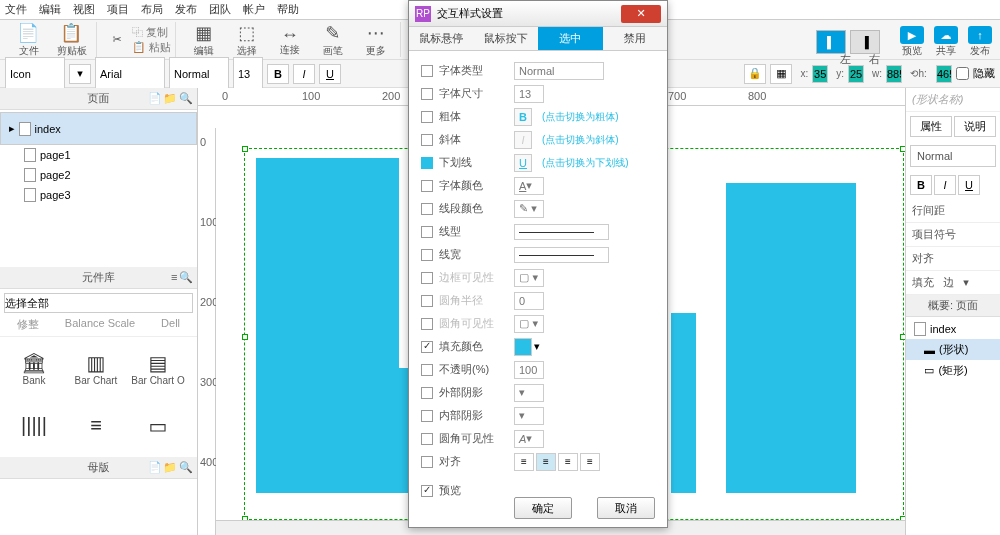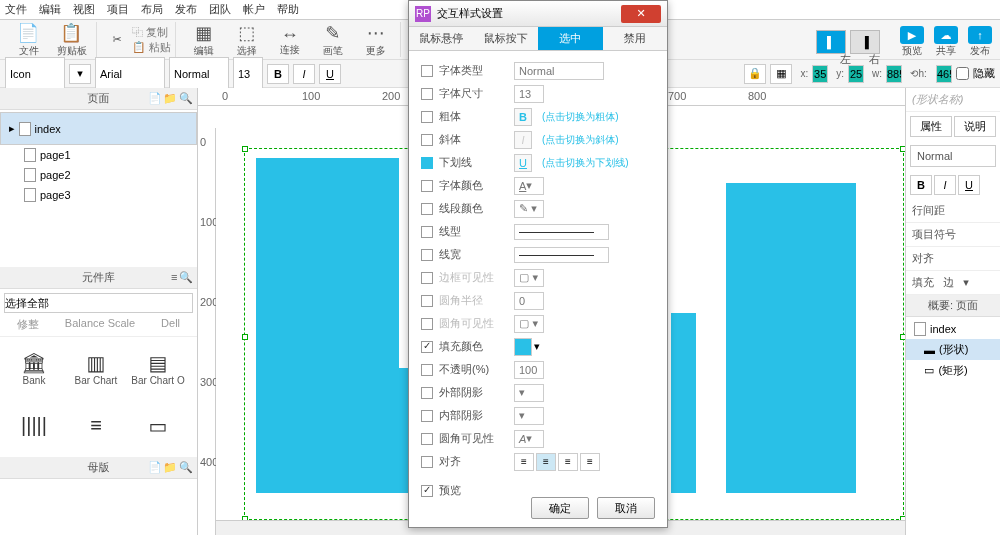--- a/index.html
+++ b/index.html
@@ -79,21 +79,21 @@
 .prop-row .chk.chk-v::after { content:"✓"; position:absolute; left:1px; top:-2px; font-size:10px; color:#333; }
 .prop-row .lbl { width:75px; color:#555; }
 .prop-row .lbl.dis { color:#bbb; }
 .prop-row .val { height:18px; border:1px solid #ccc; padding:0 4px; display:flex; align-items:center; min-width:30px; color:#777; }
 .prop-row .hint { color:#29c0e7; font-size:10px; margin-left:6px; }
 .prop-row .ico-box { width:18px; height:18px; border:1px solid #ccc; background:#f8f8f8; display:flex; align-items:center; justify-content:center; margin-right:4px; }
 .prop-row .swatch { width:18px; height:18px; border:1px solid #ccc; }
 .prop-row .line-sample { width:95px; height:16px; border:1px solid #ccc; position:relative; }
 .prop-row .line-sample::after { content:""; position:absolute; left:4px; right:14px; top:7px; border-top:1px solid #333; }
 .prop-row .align-btn { width:20px; height:18px; border:1px solid #ccc; margin-right:2px; display:flex; align-items:center; justify-content:center; font-size:10px; }
-.modal-ftr { position:absolute; bottom:8px; right:12px; display:flex; gap:8px; }
+.modal-ftr { position:absolute; bottom:8px; right:12px; display:flex; gap:25px; }
 .modal-ftr button { width:58px; height:22px; border:1px solid #999; background:linear-gradient(#fff,#e8e8e8); border-radius:2px; }
 
 
 .cloud-btns { position:absolute; right:8px; top:26px; display:flex; gap:10px; }
 .cloud-btns .c { display:flex; flex-direction:column; align-items:center; }
 .cloud-btns .c .i { width:24px; height:18px; background:#00a0e0; border-radius:3px; display:flex; align-items:center; justify-content:center; color:#fff; }
 .cloud-btns .c .l { font-size:10px; color:#555; }
 
 .align-right { position:absolute; right:120px; top:30px; display:flex; gap:4px; }
 .align-right .ab { width:30px; height:24px; background:#e0e0e0; border:1px solid #bbb; display:flex; align-items:center; justify-content:center; }

